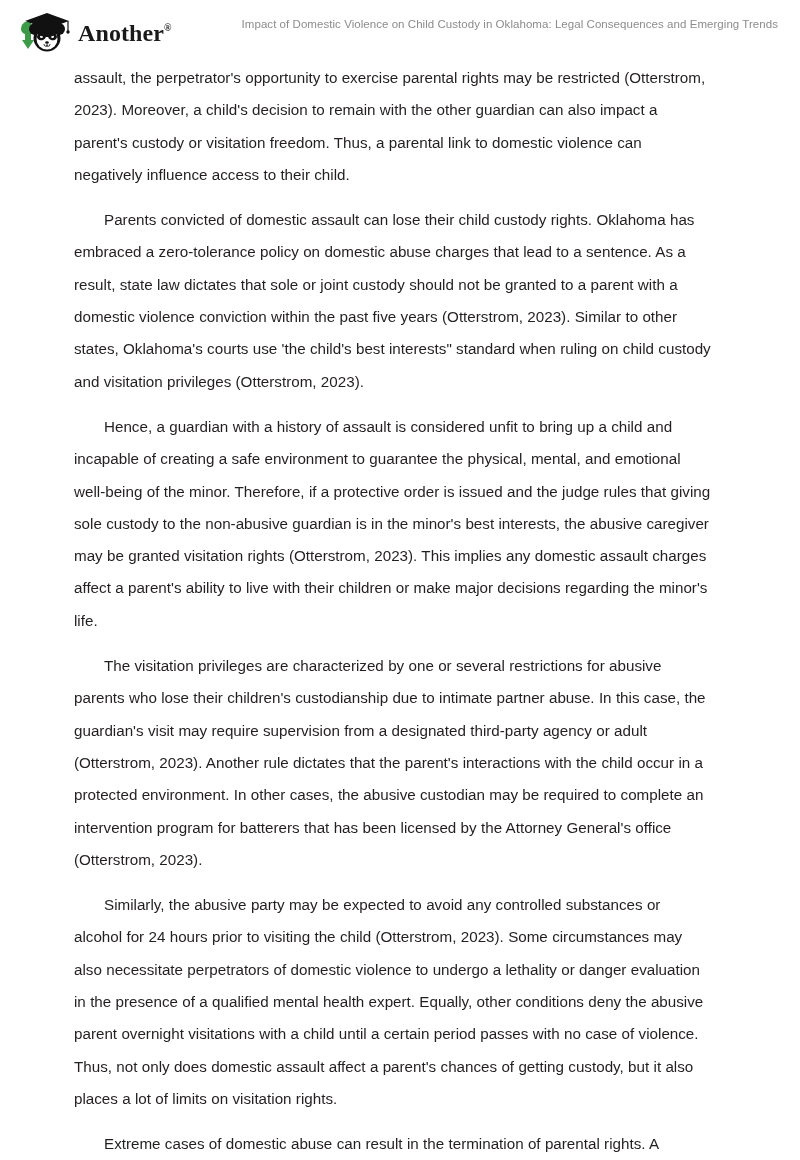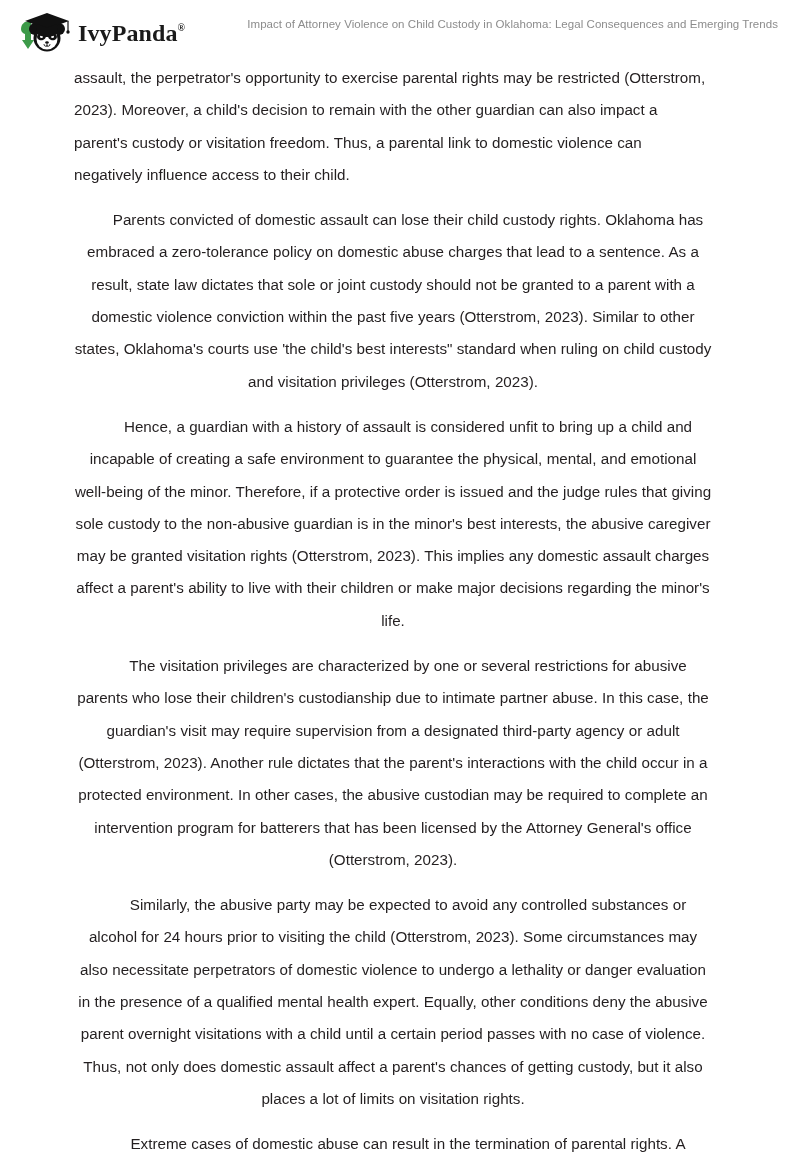--- a/index.html
+++ b/index.html
@@ -96,21 +96,20 @@
     font-size: 15.2px;
     line-height: 32.3px;
     color: #231f20;
     text-align: left;
     font-family: "Liberation Sans", sans-serif;
     word-spacing: 0.1px;
   }
 
   .content p.indent {
     text-indent: 30px;
-    text-align: center;
   }
 
   .content p.last {
     margin-bottom: 0;
   }
 
   
   .page-footer {
     position: absolute;
     left: 0;
@@ -160,24 +159,24 @@
         <ellipse cx="58" cy="70" rx="9" ry="7" fill="#ffffff"></ellipse>
         <ellipse cx="58" cy="67" rx="3.6" ry="2.6" fill="#111111"></ellipse>
         <path d="M58 70 L58 74 M58 74 C54 76, 52 73, 52 71 M58 74 C62 76, 64 73, 64 71" stroke="#111111" stroke-width="1.8" fill="none" stroke-linecap="round"></path>
 
         <path d="M58 8 L102 24 L58 40 L14 24 Z" fill="#111111"></path>
         <path d="M38 30 L38 46 C38 52, 50 56, 58 56 C66 56, 78 52, 78 46 L78 30 L58 37 Z" fill="#111111"></path>
 
         <path d="M100 24 L100 44" stroke="#111111" stroke-width="2.4" fill="none"></path>
         <circle cx="100" cy="46" r="3.4" fill="#111111"></circle>
       </svg>
-      <span class="brand-name"><span>IvyPanda</span><sup>®</sup></span>
+      <span class="brand-name"><span>Another</span><sup>®</sup></span>
     </div>
 
-    <div class="header-title">Impact of Attorney Violence on Child Custody in Oklahoma: Legal Consequences and Emerging Trends</div>
+    <div class="header-title">Impact of Domestic Violence on Child Custody in Oklahoma: Legal Consequences and Emerging Trends</div>
   </div>
 
   <div class="content">
     <p>assault, the perpetrator's opportunity to exercise parental rights may be restricted (Otterstrom, 2023). Moreover, a child's decision to remain with the other guardian can also impact a parent's custody or visitation freedom. Thus, a parental link to domestic violence can negatively influence access to their child.</p>
     <p class="indent">Parents convicted of domestic assault can lose their child custody rights. Oklahoma has embraced a zero-tolerance policy on domestic abuse charges that lead to a sentence. As a result, state law dictates that sole or joint custody should not be granted to a parent with a domestic violence conviction within the past five years (Otterstrom, 2023). Similar to other states, Oklahoma's courts use 'the child's best interests" standard when ruling on child custody and visitation privileges (Otterstrom, 2023).</p>
     <p class="indent">Hence, a guardian with a history of assault is considered unfit to bring up a child and incapable of creating a safe environment to guarantee the physical, mental, and emotional well-being of the minor. Therefore, if a protective order is issued and the judge rules that giving sole custody to the non-abusive guardian is in the minor's best interests, the abusive caregiver may be granted visitation rights (Otterstrom, 2023). This implies any domestic assault charges affect a parent's ability to live with their children or make major decisions regarding the minor's life.</p>
     <p class="indent">The visitation privileges are characterized by one or several restrictions for abusive parents who lose their children's custodianship due to intimate partner abuse. In this case, the guardian's visit may require supervision from a designated third-party agency or adult (Otterstrom, 2023). Another rule dictates that the parent's interactions with the child occur in a protected environment. In other cases, the abusive custodian may be required to complete an intervention program for batterers that has been licensed by the Attorney General's office (Otterstrom, 2023).</p>
     <p class="indent">Similarly, the abusive party may be expected to avoid any controlled substances or alcohol for 24 hours prior to visiting the child (Otterstrom, 2023). Some circumstances may also necessitate perpetrators of domestic violence to undergo a lethality or danger evaluation in the presence of a qualified mental health expert. Equally, other conditions deny the abusive parent overnight visitations with a child until a certain period passes with no case of violence. Thus, not only does domestic assault affect a parent's chances of getting custody, but it also places a lot of limits on visitation rights.</p>
     <p class="indent last">Extreme cases of domestic abuse can result in the termination of parental rights. A guardian's rights to their child may entirely be ceased if they cause severe bodily injuries to the minor's other parent (Otterstrom, 2023). In case of termination, the abusive guardian is not allowed to visit or be involved in the child's life. This is an irreversible action that can never be undone regardless of abuse cessation (Otterstrom, 2023).</p>
   </div>

